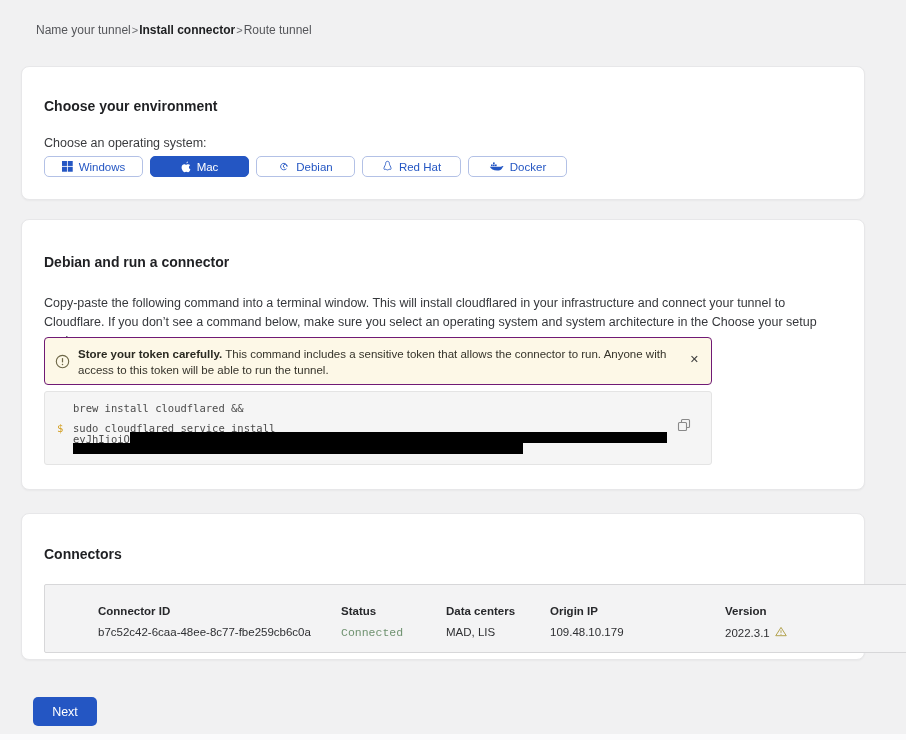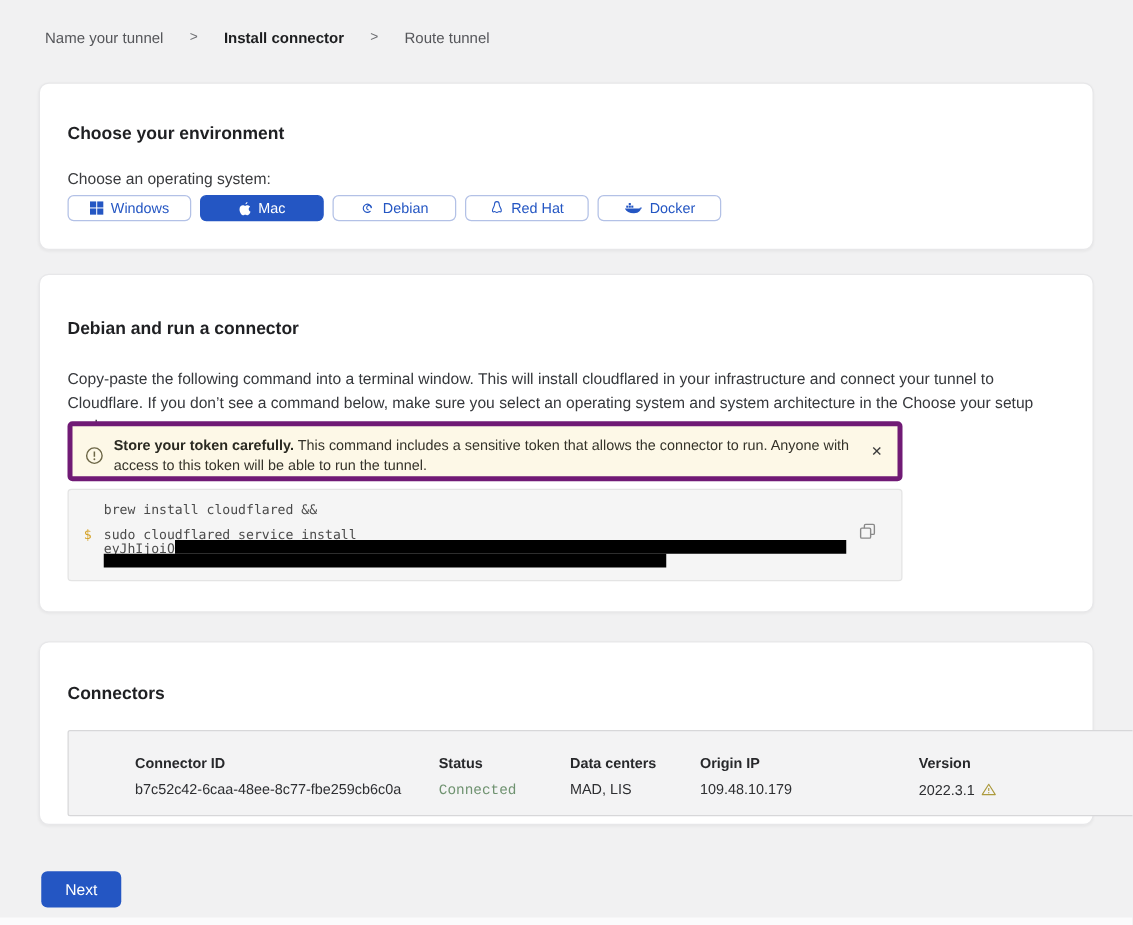--- a/index.html
+++ b/index.html
@@ -1,44 +1,44 @@
 <!DOCTYPE html>
 <html><head>
 <meta charset="utf-8">
 <style>
   * { margin:0; padding:0; box-sizing:border-box; }
   html,body { width:906px; height:740px; }
   body { font-family:"Liberation Sans","DejaVu Sans",sans-serif; background:#f1f1f2; position:relative; }
   .page { position:absolute; inset:0; width:906px; height:740px; background:#f1f1f2; overflow:hidden; }
 
   
-  .breadcrumb { position:absolute; left:36px; top:23px; font-size:12px; color:#55565a; display:flex; gap:21px; align-items:center; }
+  .breadcrumb { position:absolute; left:36px; top:23px; font-size:12px; color:#55565a; display:flex; gap:1px; align-items:center; }
   .crumb { color:#55565a; }
   .crumb.active { color:#1d1e20; font-weight:bold; }
   .crumb-sep { color:#6e6f73; font-size:11px; }
 
   
-  .card { position:absolute; left:31px; width:844px; background:#ffffff; border:1px solid #e7e7e9; border-radius:8px; box-shadow:0 1px 2px rgba(0,0,0,0.04); }
+  .card { position:absolute; left:21px; width:844px; background:#ffffff; border:1px solid #e7e7e9; border-radius:8px; box-shadow:0 1px 2px rgba(0,0,0,0.04); }
   .card-title { position:absolute; left:22px; font-size:14px; font-weight:bold; color:#1f2023; }
 
   
   #card-environment { top:66px; height:134px; }
   #card-environment .card-title { top:31px; }
   .os-label { position:absolute; left:22px; top:69px; font-size:12.5px; color:#3a3b3e; }
   .os-row { position:absolute; left:22px; top:89px; display:flex; gap:7px; }
   .os-btn { display:inline-flex; align-items:center; justify-content:center; gap:6px; width:99px; height:21px;
             background:#ffffff; border:1px solid #b3c1e6; border-radius:5px; color:#2456c3; font-size:11.5px; cursor:pointer; }
   .os-btn .oico { display:inline-flex; align-items:center; }
   .os-btn.selected { background:#2456c3; border-color:#2456c3; color:#ffffff; }
 
   
   #card-install { top:219px; height:271px; }
   #card-install .card-title { top:34px; }
   .install-desc { position:absolute; left:22px; top:74px; width:794px; font-size:12.5px; line-height:19px; color:#36383c; }
-  .warn-banner { position:absolute; left:22px; top:117px; width:668px; height:48px; background:#fdf8e7; border:4px solid #701a75; border-radius:4px; }
+  .warn-banner { position:absolute; left:22px; top:117px; width:668px; height:48px; background:#fdf8e7; border:1px solid #701a75; border-radius:4px; }
   .warn-icon { position:absolute; left:10px; top:16px; width:15px; height:15px; }
   .warn-text { position:absolute; left:33px; top:8px; width:600px; font-size:11.5px; line-height:16px; color:#35332a; }
   .warn-text b { color:#2b2a22; }
   .warn-close { position:absolute; right:12px; top:16px; font-size:11px; font-weight:bold; color:#3c3c3c; cursor:pointer; line-height:1; }
   .code-block { position:absolute; left:22px; top:171px; width:668px; height:74px; background:#f5f5f5; border:1px solid #e4e4e4; border-radius:3px;
                 font-family:"DejaVu Sans Mono","Liberation Mono",monospace; font-size:10.5px; color:#4b4b4b; }
   .code-line1 { position:absolute; left:28px; top:10px; white-space:pre; }
   .code-prompt { position:absolute; left:12px; top:30px; color:#d4a024; }
   .code-line2 { position:absolute; left:28px; top:30px; white-space:pre; }
   .token-prefix { position:absolute; left:28px; top:41px; white-space:pre; }

